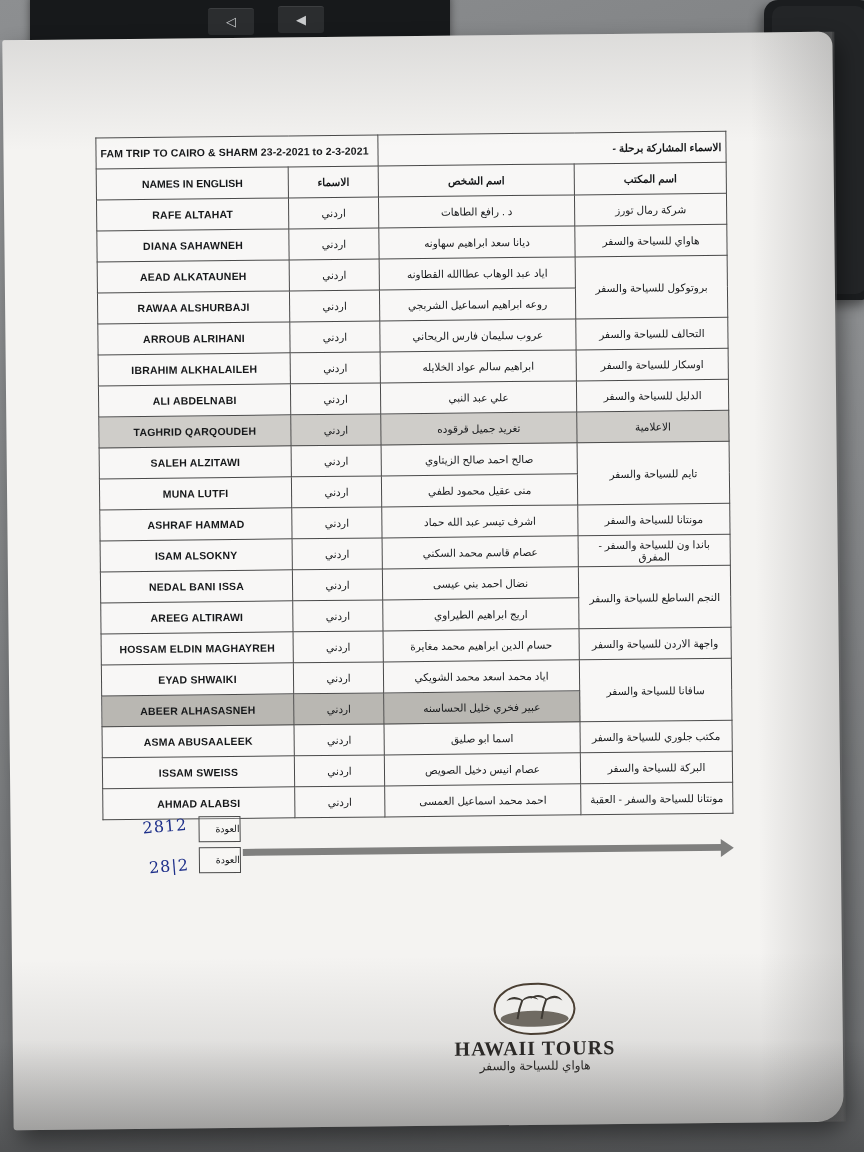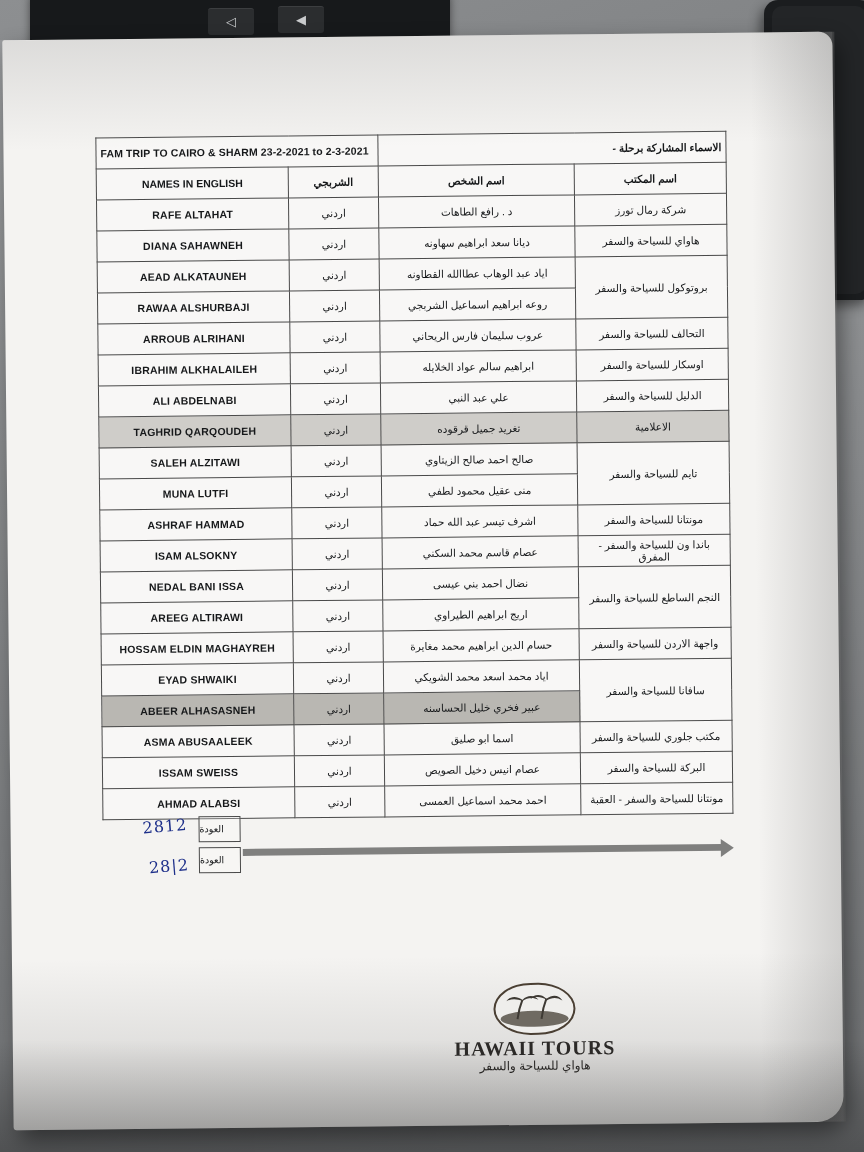--- a/index.html
+++ b/index.html
@@ -187,21 +187,21 @@
     letter-spacing: 1px;
   }
   .mn1 { left: 40px; top: 680px; }
   .mn2 { left: 46px; top: 720px; }
   .ret-box {
     position: absolute;
     width: 40px; height: 24px;
     border: 1px solid #4a4a4a;
     font-size: 9.5px;
     direction: rtl;
-    text-align: left;
+    text-align: right;
     line-height: 24px;
     background: rgba(255,255,255,.25);
     color: #16181a;
   }
   .rb1 { left: 96px; top: 680px; }
   .rb2 { left: 96px; top: 711px; }
 
   
   .arrow {
     position: absolute;
@@ -285,21 +285,21 @@
             <col class="col-ar">
             <col class="col-office">
         </colgroup>
         <tbody id="table-body">
           <tr class="title-row">
             <td colspan="2" class="title-en">FAM TRIP TO CAIRO &amp; SHARM 23-2-2021 to 2-3-2021</td>
             <td colspan="2" class="title-ar">الاسماء المشاركة برحلة -</td>
           </tr>
           <tr class="head-row">
             <td>NAMES IN ENGLISH</td>
-            <td class="head-ar">الشربجي</td>
+            <td class="head-ar">الاسماء</td>
             <td class="head-ar">اسم الشخص</td>
             <td class="head-ar">اسم المكتب</td>
           </tr>
         <tr>
               <td class="name">RAFE ALTAHAT</td>
               <td class="nat">اردني</td>
               <td class="arname">د . رافع الطاهات</td>
               <td class="office">شركة رمال تورز</td>
             </tr>
             <tr>

